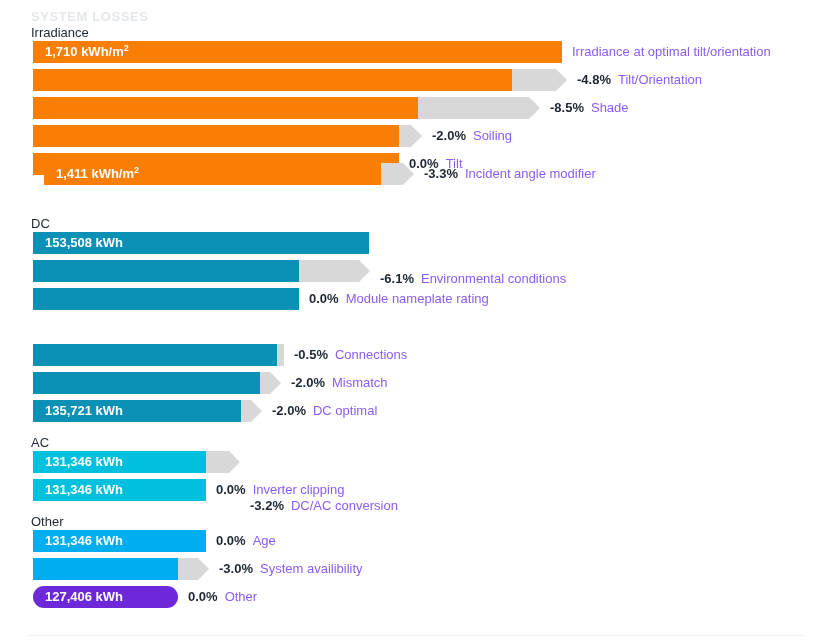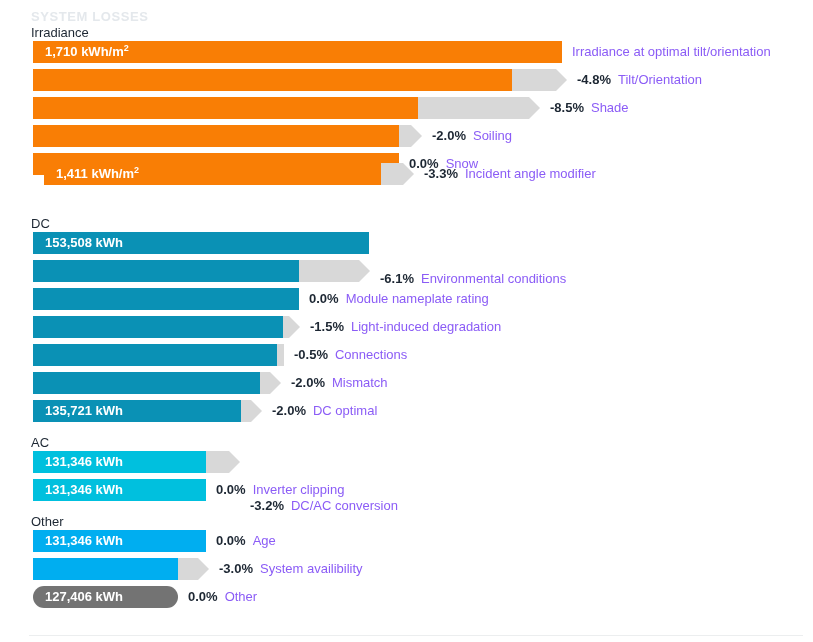--- a/index.html
+++ b/index.html
@@ -128,21 +128,21 @@
       <div class="bar" style="width: 385px; background: rgb(249, 126, 5);"></div>
       <div class="annot" style="left: 550px;"><span class="pct">-8.5%</span><span class="desc">Shade</span></div>
     </div>
     <div class="row" style="top: 125px; width: 813px;">
       <div class="arrow pointed" style="left: 399px; width: 23px;"></div>
       <div class="bar" style="width: 366px; background: rgb(249, 126, 5);"></div>
       <div class="annot" style="left: 432px;"><span class="pct">-2.0%</span><span class="desc">Soiling</span></div>
     </div>
     <div class="row" style="top: 153px; width: 813px;">
       <div class="bar" style="width: 366px; background: rgb(249, 126, 5);"></div>
-      <div class="annot" style="left: 409px;"><span class="pct">0.0%</span><span class="desc">Snow</span></div>
+      <div class="annot" style="left: 409px;"><span class="pct">0.0%</span><span class="desc">Tilt</span></div>
     </div>
     <div class="row" style="top: 163px; width: 770px; margin-left: 11px;">
       <div class="arrow pointed" style="left: 370px; width: 33px;"></div>
       <div class="bar" style="width: 337px; background: rgb(249, 126, 5);">
         <span class="bar-value">1,411 kWh/m<span class="sup">2</span></span>
       </div>
       <div class="annot" style="left: 413px;"><span class="pct">-3.3%</span><span class="desc">Incident angle modifier</span></div>
     </div>
     <div class="group-label" style="top: 216px;">DC</div>
     <div class="row" style="top: 232px; width: 813px;">
@@ -151,25 +151,20 @@
       </div>
     </div>
     <div class="row" style="top: 260px; width: 813px;">
       <div class="arrow pointed" style="left: 299px; width: 71px;"></div>
       <div class="bar" style="width: 266px; background: rgb(10, 145, 181);"></div>
       <div class="annot" style="left: 380px; margin-top: 8px;"><span class="pct">-6.1%</span><span class="desc">Environmental conditions</span></div>
     </div>
     <div class="row" style="top: 288px; width: 813px;">
       <div class="bar" style="width: 266px; background: rgb(10, 145, 181);"></div>
       <div class="annot" style="left: 309px;"><span class="pct">0.0%</span><span class="desc">Module nameplate rating</span></div>
-    </div>
-    <div class="row" style="top: 316px; width: 813px;">
-      <div class="arrow pointed" style="left: 283px; width: 17px;"></div>
-      <div class="bar" style="width: 250px; background: rgb(10, 145, 181);"></div>
-      <div class="annot" style="left: 310px;"><span class="pct">-1.5%</span><span class="desc">Light-induced degradation</span></div>
     </div>
     <div class="row" style="top: 344px; width: 813px;">
       <div class="arrow" style="left: 277px; width: 7px;"></div>
       <div class="bar" style="width: 244px; background: rgb(10, 145, 181);"></div>
       <div class="annot" style="left: 294px;"><span class="pct">-0.5%</span><span class="desc">Connections</span></div>
     </div>
     <div class="row" style="top: 372px; width: 813px;">
       <div class="arrow pointed" style="left: 260px; width: 21px;"></div>
       <div class="bar" style="width: 227px; background: rgb(10, 145, 181);"></div>
       <div class="annot" style="left: 291px;"><span class="pct">-2.0%</span><span class="desc">Mismatch</span></div>
@@ -201,18 +196,18 @@
         <span class="bar-value">131,346 kWh</span>
       </div>
       <div class="annot" style="left: 216px;"><span class="pct">0.0%</span><span class="desc">Age</span></div>
     </div>
     <div class="row" style="top: 558px; width: 673px;">
       <div class="arrow pointed" style="left: 178px; width: 31px;"></div>
       <div class="bar" style="width: 145px; background: rgb(0, 174, 240);"></div>
       <div class="annot" style="left: 219px;"><span class="pct">-3.0%</span><span class="desc">System availibility</span></div>
     </div>
     <div class="row" style="top: 586px; width: 813px;">
-      <div class="bar" style="width: 145px; background: #737373; border-radius: 11px;">
+      <div class="bar" style="width: 145px; background: #6d28d9; border-radius: 11px;">
         <span class="bar-value">127,406 kWh</span>
       </div>
       <div class="annot" style="left: 188px;"><span class="pct">0.0%</span><span class="desc">Other</span></div>
     </div>
   </div>
 
 </body></html>

